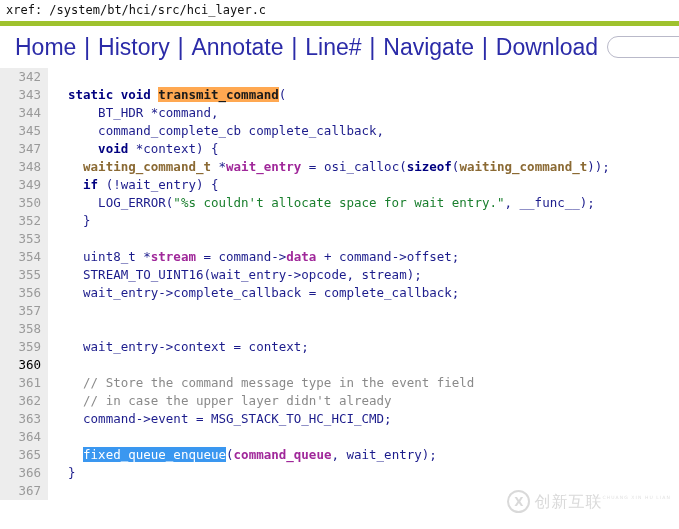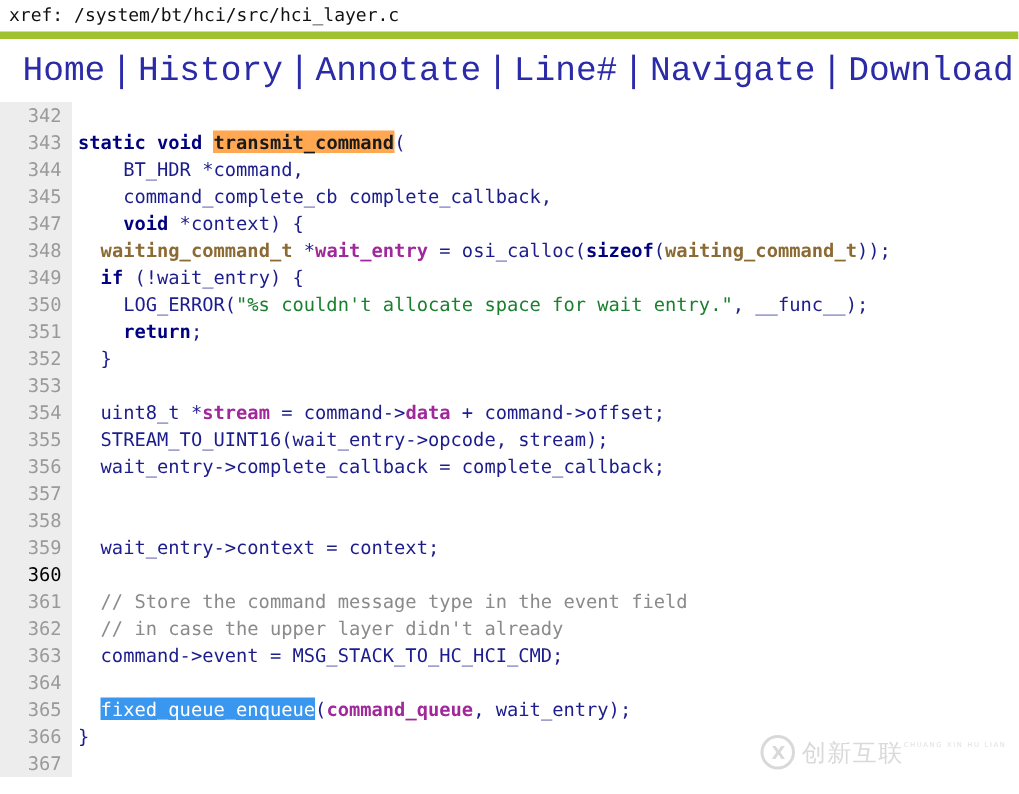--- a/index.html
+++ b/index.html
@@ -41,21 +41,21 @@
     display: flex;
     align-items: center;
     padding-left: 14px;
     box-sizing: border-box;
     background: #ffffff;
     white-space: nowrap;
   }
   #navbar .navlink {
     color: #2b2ba8;
     font-size: 23px;
-    font-family: Liberation Mono, monospace;
+    font-family: Liberation Sans, sans-serif;
     text-decoration: none;
     line-height: 1;
     padding: 0 1px;
   }
   #navbar .navsep {
     color: #2b2ba8;
     font-size: 23px;
     padding: 0 6px;
     line-height: 1;
   }
@@ -101,21 +101,21 @@
     font-size: 12.5px;
     height: 18px;
     line-height: 18px;
     user-select: none;
   }
   .lnum.current {
     color: #000000;
     font-weight: normal;
   }
   .ltext {
-    padding-left: 4px;
+    padding-left: 20px;
     color: #1c1c8c;
     height: 18px;
     line-height: 18px;
     white-space: pre;
     font-family: "DejaVu Sans Mono", monospace;
   }
 
   
   .kw   { color: #000080; font-weight: bold; }
   .typ  { color: #8b6a34; font-weight: bold; text-align: center; }
@@ -210,21 +210,20 @@
 <div id="code-area">
   <div id="code-lines">
       <div class="code-line"><div class="lnum">342</div><div class="ltext"></div></div>
       <div class="code-line"><div class="lnum">343</div><div class="ltext"><span class="kw">static </span><span class="kw">void </span><span class="hl-orange">transmit_command</span><span class="plain">(</span></div></div>
       <div class="code-line"><div class="lnum">344</div><div class="ltext"><span class="plain">    BT_HDR *command,</span></div></div>
       <div class="code-line"><div class="lnum">345</div><div class="ltext"><span class="plain">    command_complete_cb complete_callback,</span></div></div>
       <div class="code-line"><div class="lnum">347</div><div class="ltext"><span class="plain">    </span><span class="kw">void</span><span class="plain"> *context) {</span></div></div>
       <div class="code-line"><div class="lnum">348</div><div class="ltext"><span class="plain">  </span><span class="typ">waiting_command_t</span><span class="plain"> *</span><span class="var">wait_entry</span><span class="plain"> = osi_calloc(</span><span class="kw">sizeof</span><span class="plain">(</span><span class="typ">waiting_command_t</span><span class="plain">));</span></div></div>
       <div class="code-line"><div class="lnum">349</div><div class="ltext"><span class="plain">  </span><span class="kw">if</span><span class="plain"> (!wait_entry) {</span></div></div>
       <div class="code-line"><div class="lnum">350</div><div class="ltext"><span class="plain">    LOG_ERROR(</span><span class="str">"%s couldn't allocate space for wait entry."</span><span class="plain">, __func__);</span></div></div>
-      <div class="code-line"><div class="lnum">351</div><div class="ltext"><span class="plain">    </span><span class="kw">return</span><span class="plain">;</span></div></div>
       <div class="code-line"><div class="lnum">352</div><div class="ltext"><span class="plain">  }</span></div></div>
       <div class="code-line"><div class="lnum">353</div><div class="ltext"></div></div>
       <div class="code-line"><div class="lnum">354</div><div class="ltext"><span class="plain">  uint8_t *</span><span class="var">stream</span><span class="plain"> = command-&gt;</span><span class="var">data</span><span class="plain"> + command-&gt;offset;</span></div></div>
       <div class="code-line"><div class="lnum">355</div><div class="ltext"><span class="plain">  STREAM_TO_UINT16(wait_entry-&gt;opcode, stream);</span></div></div>
       <div class="code-line"><div class="lnum">356</div><div class="ltext"><span class="plain">  wait_entry-&gt;complete_callback = complete_callback;</span></div></div>
       <div class="code-line"><div class="lnum">357</div></div>
       <div class="code-line"><div class="lnum">358</div></div>
       <div class="code-line"><div class="lnum">359</div><div class="ltext"><span class="plain">  wait_entry-&gt;context = context;</span></div></div>
       <div class="code-line"><div class="lnum current">360</div><div class="ltext"></div></div>
       <div class="code-line"><div class="lnum">361</div><div class="ltext"><span class="cmt">  // Store the command message type in the event field</span></div></div>

